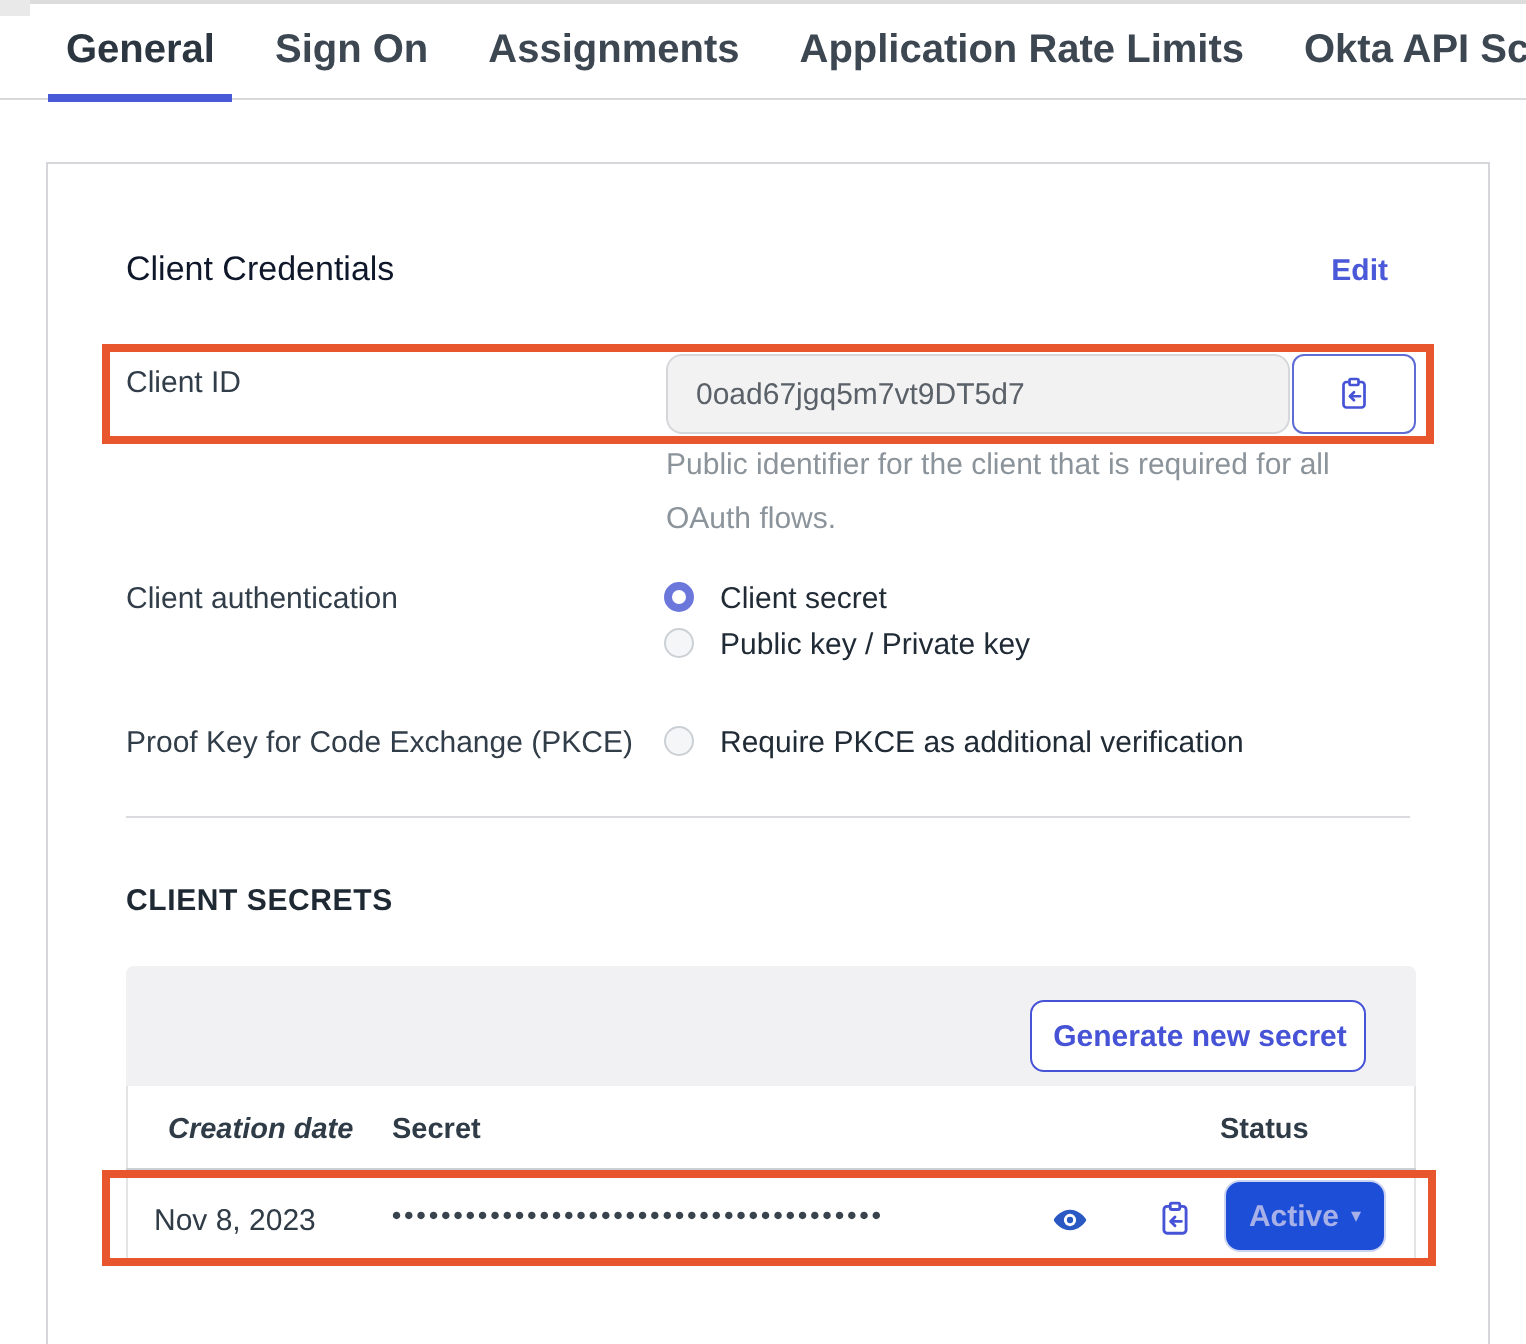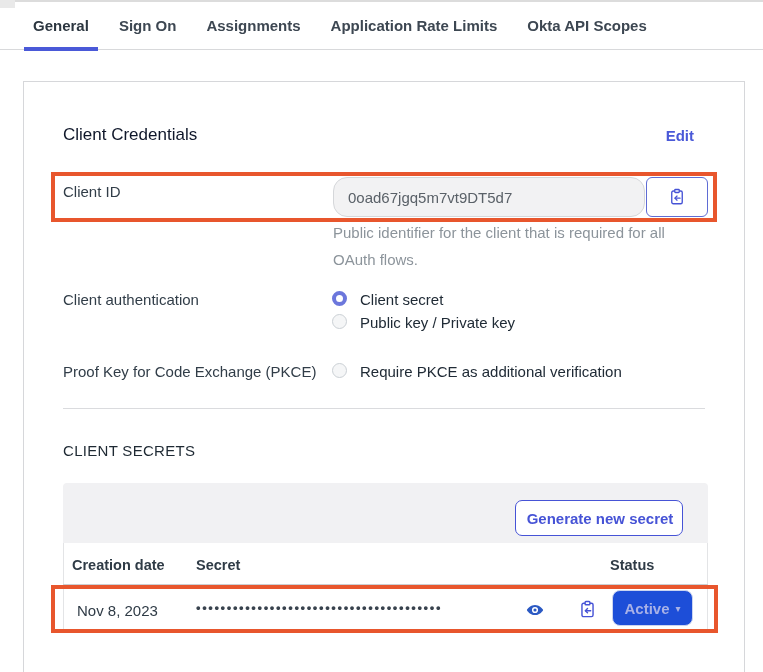--- a/index.html
+++ b/index.html
@@ -7,67 +7,67 @@
   #page{position:relative;width:763px;height:672px;background:#fff;overflow:hidden;}
 
   
   .top-hairline{position:absolute;left:0;top:0;width:763px;height:2px;background:#dcdcdc;}
   .top-corner{position:absolute;left:0;top:0;width:15px;height:8px;background:#e9e9e9;}
 
   
   .tabbar{position:absolute;left:0;top:2px;width:763px;height:48px;display:flex;align-items:center;
           padding-left:24px;gap:12px;border-bottom:1px solid #d8d9db;}
   .tab{position:relative;padding:11px 9px;height:48px;display:flex;align-items:center;
-       font-size:15px;font-weight:bold;color:#3d4752;cursor:pointer;white-space:nowrap;}
+       font-size:20px;font-weight:bold;color:#3d4752;cursor:pointer;white-space:nowrap;}
   .tab.active{color:#2c3640;}
   .tab.active .tab-underline{position:absolute;left:0;right:0;bottom:-1px;height:4px;background:#4a59d8;}
 
   
   .card{position:absolute;left:23px;top:81px;width:722px;height:591px;
         border:1px solid #d6d7da;border-bottom:none;background:#fff;}
 
   .section-title{position:absolute;left:63px;top:125px;font-size:17px;font-weight:normal;color:#0f172a;}
   .edit-link{position:absolute;right:69px;top:127px;font-size:15px;font-weight:bold;color:#4a59d8;cursor:pointer;}
 
   
   .field-label{position:absolute;font-size:15px;color:#313d48;}
   .lbl-client-id{left:63px;top:183px;}
   .client-id-input{position:absolute;left:333px;top:177px;width:312px;height:40px;background:#f2f2f3;
-        border:1px solid #d5d7da;border-radius:14px;font-size:15px;color:#5a6168;padding:0 14px;outline:none;}
+        border:1px solid #d5d7da;border-radius:8px;font-size:15px;color:#5a6168;padding:0 14px;outline:none;}
   .copy-btn{position:absolute;left:646px;top:177px;width:62px;height:40px;background:#fff;
         border:1px solid #5f6cd4;border-radius:6px;display:flex;align-items:center;justify-content:center;cursor:pointer;}
   .help-text{position:absolute;left:333px;top:219px;width:348px;font-size:15px;line-height:27px;color:#8c949b;}
 
   
   .lbl-auth{left:63px;top:291px;}
   .radio{position:absolute;width:15px;height:15px;border-radius:50%;}
   .radio.selected{left:332px;top:291px;border:4.5px solid #6c77dc;background:#fff;}
   .radio.unselected{left:332px;top:314px;border:1.5px solid #cbd0d5;background:#f5f6f7;}
   .opt-label{position:absolute;font-size:15px;color:#202b36;}
   .opt1{left:360px;top:291px;}
   .opt2{left:360px;top:314px;}
   .lbl-pkce{left:63px;top:363px;}
   .checkbox-circle{position:absolute;left:332px;top:363px;width:15px;height:15px;border-radius:50%;
         border:1.5px solid #cbd0d5;background:#f5f6f7;}
   .opt-pkce{left:360px;top:363px;}
 
   .divider{position:absolute;left:63px;top:408px;width:642px;height:1px;background:#dadbde;}
 
-  .secrets-title{position:absolute;left:63px;top:442px;font-size:15px;font-weight:normal;color:#1e2933;letter-spacing:.3px;}
+  .secrets-title{position:absolute;left:63px;top:442px;font-size:15px;font-weight:bold;color:#1e2933;letter-spacing:.3px;}
 
   
   .table-toolbar{position:absolute;left:63px;top:483px;width:645px;height:60px;background:#f1f1f3;border-radius:4px 4px 0 0;}
   .generate-btn{position:absolute;left:515px;top:500px;width:168px;height:36px;background:#fff;
         border:1px solid #4653d6;border-radius:7px;font-size:15px;font-weight:bold;color:#4653d6;
         display:flex;align-items:center;justify-content:center;cursor:pointer;padding-left:8px;}
   .table-body{position:absolute;left:63px;top:543px;width:645px;height:89px;background:#fff;
         border-left:1px solid #e3e4e6;border-right:1px solid #e3e4e6;}
   .thead{position:absolute;left:63px;top:543px;width:645px;height:42px;border-bottom:1px solid #cbcfd3;}
   .th{position:absolute;font-size:14.5px;font-weight:bold;color:#2f3b46;top:557px;}
-  .th-creation{left:72px;} .th-secret{left:196px;text-align:right;} .th-status{left:610px;}
+  .th-creation{left:84px;font-style:italic;} .th-secret{left:196px;text-align:right;} .th-status{left:610px;}
   .td{position:absolute;font-size:15px;color:#2f3b46;}
   .td-date{left:77px;top:602px;}
   .td-secret{left:196px;top:600px;font-size:13px;font-weight:bold;letter-spacing:1.6px;color:#39434e;white-space:nowrap;}
   .icon-btn{position:absolute;width:22px;height:22px;display:flex;align-items:center;justify-content:center;cursor:pointer;background:none;border:none;padding:0;}
   .eye-btn{left:524px;top:599px;}
   .clip-btn{left:576px;top:598px;}
   .status-btn{position:absolute;left:612px;top:590px;width:81px;height:36px;background:#1d4ed8;
         border:1.5px solid #cbd4f0;border-radius:8px;display:flex;align-items:center;justify-content:center;gap:6px;
         font-size:15px;font-weight:bold;color:#a8b1e7;cursor:pointer;}
   .status-caret{font-size:10px;color:#a8b1e7;}

